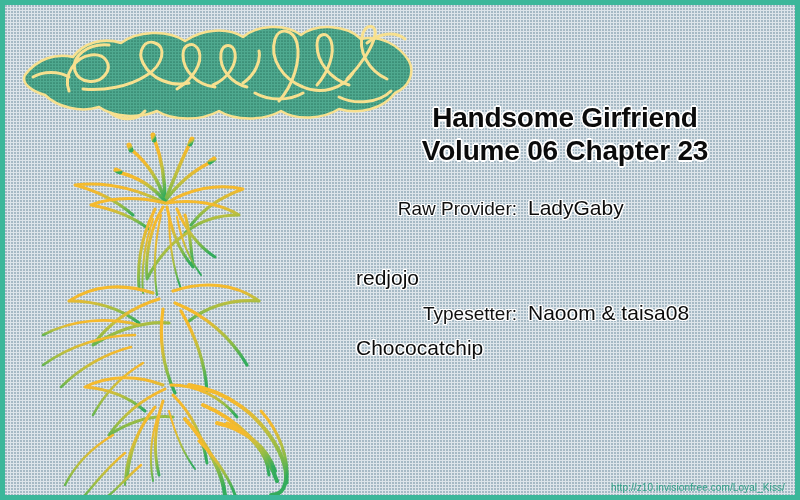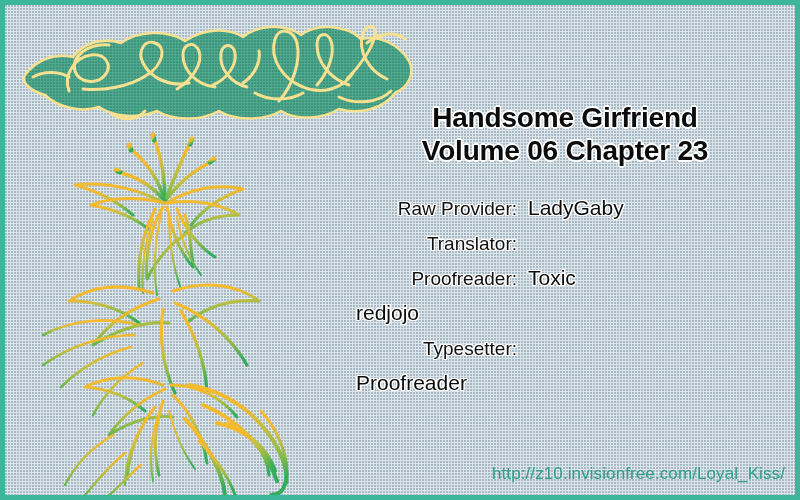--- a/index.html
+++ b/index.html
@@ -99,22 +99,22 @@
     white-space: nowrap;
     text-shadow:
        1.4px 0 0 #fff, -1.4px 0 0 #fff, 0 1.4px 0 #fff, 0 -1.4px 0 #fff,
        1px 1px 0 #fff, -1px 1px 0 #fff, 1px -1px 0 #fff, -1px -1px 0 #fff;
   }
 
   
   #footer-url {
     position: absolute;
     right: 10px;
-    bottom: 11px;
-    font-size: 17px;
+    bottom: 2px;
+    font-size: 10px;
     color: #2f9e86;
     letter-spacing: 0.1px;
     white-space: nowrap;
   }
 </style>
 </head>
 <body>
 
 <div id="page">
   <div id="paper">
@@ -258,34 +258,30 @@
     <div id="text-block">
       <div class="title-line">Handsome Girfriend</div>
       <div class="title-line">Volume 06 Chapter 23</div>
 
       <div id="credits">
         <div class="credit-row">
           <span class="credit-label">Raw Provider:</span>
           <span class="credit-value">LadyGaby</span>
         </div>
         <div class="credit-row">
-          <span class="credit-label">Translator:</span>
-        </div>
-        <div class="credit-row">
-          <span class="credit-label">Proofreader:</span>
-          <span class="credit-value">Toxic</span>
         </div>
         <div class="credit-row">
           <span class="credit-value">redjojo</span>
         </div>
         <div class="credit-row">
           <span class="credit-label">Typesetter:</span>
-        </div>
-        <div class="credit-row">
-          <span class="credit-value">Proofreader</span>
+          <span class="credit-value">Naoom &amp; taisa08</span>
+        </div>
+        <div class="credit-row">
+          <span class="credit-value">Chococatchip</span>
         </div>
       </div>
     </div>
 
     <div id="footer-url">http://z10.invisionfree.com/Loyal_Kiss/</div>
 
   </div>
 </div>
 
 </body></html>

